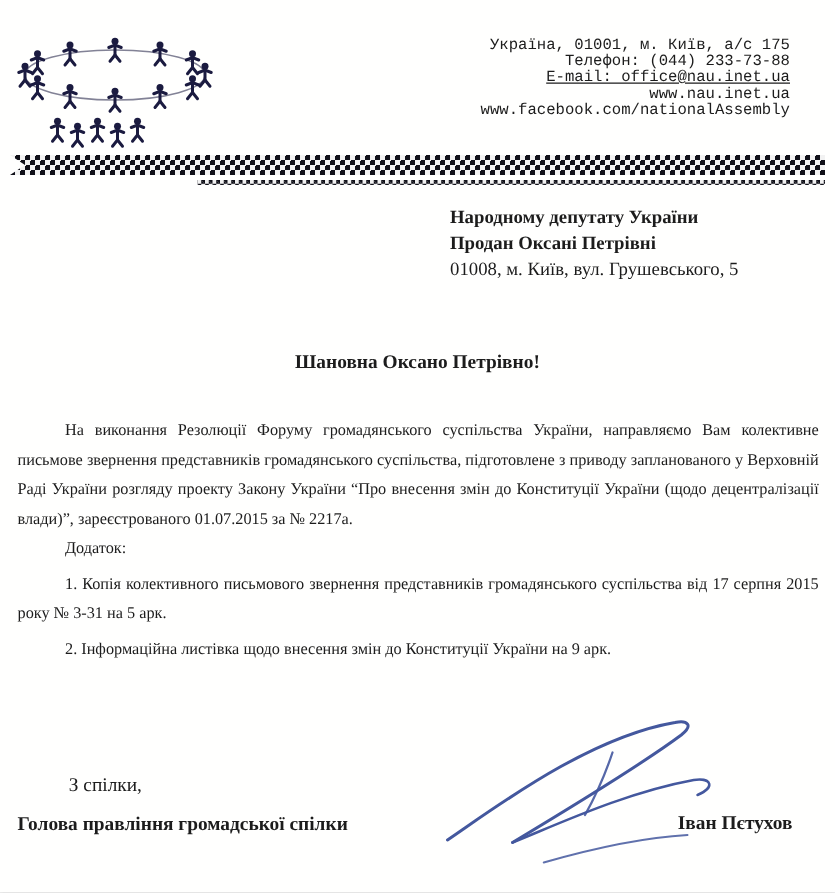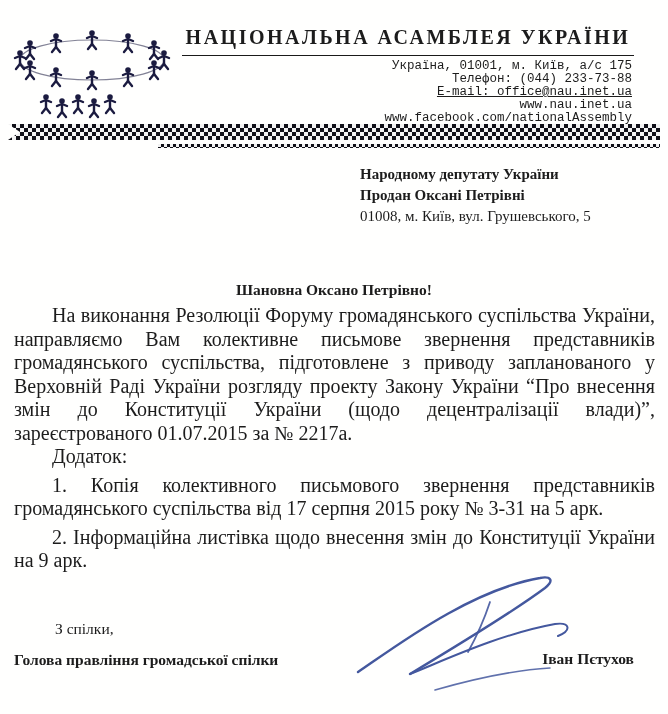--- a/index.html
+++ b/index.html
@@ -40,21 +40,21 @@
       linear-gradient(45deg,#101018 25%,transparent 25%,transparent 75%,#101018 75%);
     background-size:6px 6px;background-position:0 0,3px 3px;
     background-color:#f2f2f2;
   }
   
   .recipient{position:absolute;left:360px;top:164px;font-size:15px;line-height:21px;width:300px;}
   .recipient .b{font-weight:bold;}
   
   .salutation{position:absolute;left:0;right:0;top:281px;text-align:center;font-weight:bold;font-size:15.5px;}
   
-  .body-text{position:absolute;left:14px;right:13px;top:304px;font-size:20px;line-height:23.5px;text-align:justify;}
+  .body-text{position:absolute;left:14px;right:13px;top:332px;font-size:13px;line-height:23.5px;text-align:justify;}
   .body-text p{margin:0;text-indent:38px;}
   .body-text .attach-label{}
   .body-text .attach-item{margin-top:5px;}
   
   .regards{position:absolute;left:55px;top:620px;font-size:15.5px;}
   .signer-title{position:absolute;left:14px;top:648px;font-size:15.5px;font-weight:bold;line-height:23px;}
   .signer-name{position:absolute;right:34px;top:650px;font-size:15.5px;font-weight:bold;}
   .signature{position:absolute;left:340px;top:572px;width:250px;height:130px;}
 </style>
 </head>
@@ -87,21 +87,20 @@
       <use href="#fig" x="148" y="22"></use>
       <use href="#fig" x="40" y="76"></use>
       <use href="#fig" x="56" y="80"></use>
       <use href="#fig" x="72" y="76"></use>
       <use href="#fig" x="88" y="80"></use>
       <use href="#fig" x="104" y="76"></use>
     </svg>
   </div>
 
   <div class="header-right">
-    <div class="org-name">НАЦІОНАЛЬНА АСАМБЛЕЯ УКРАЇНИ</div>
     <div class="contact">
       <div>Україна, 01001, м. Київ, а/с 175</div>
       <div>Телефон: (044) 233-73-88</div>
       <div class="u">E-mail: office@nau.inet.ua</div>
       <div>www.nau.inet.ua</div>
       <div>www.facebook.com/nationalAssembly</div>
     </div>
   </div>
 
   <div class="band"></div>

